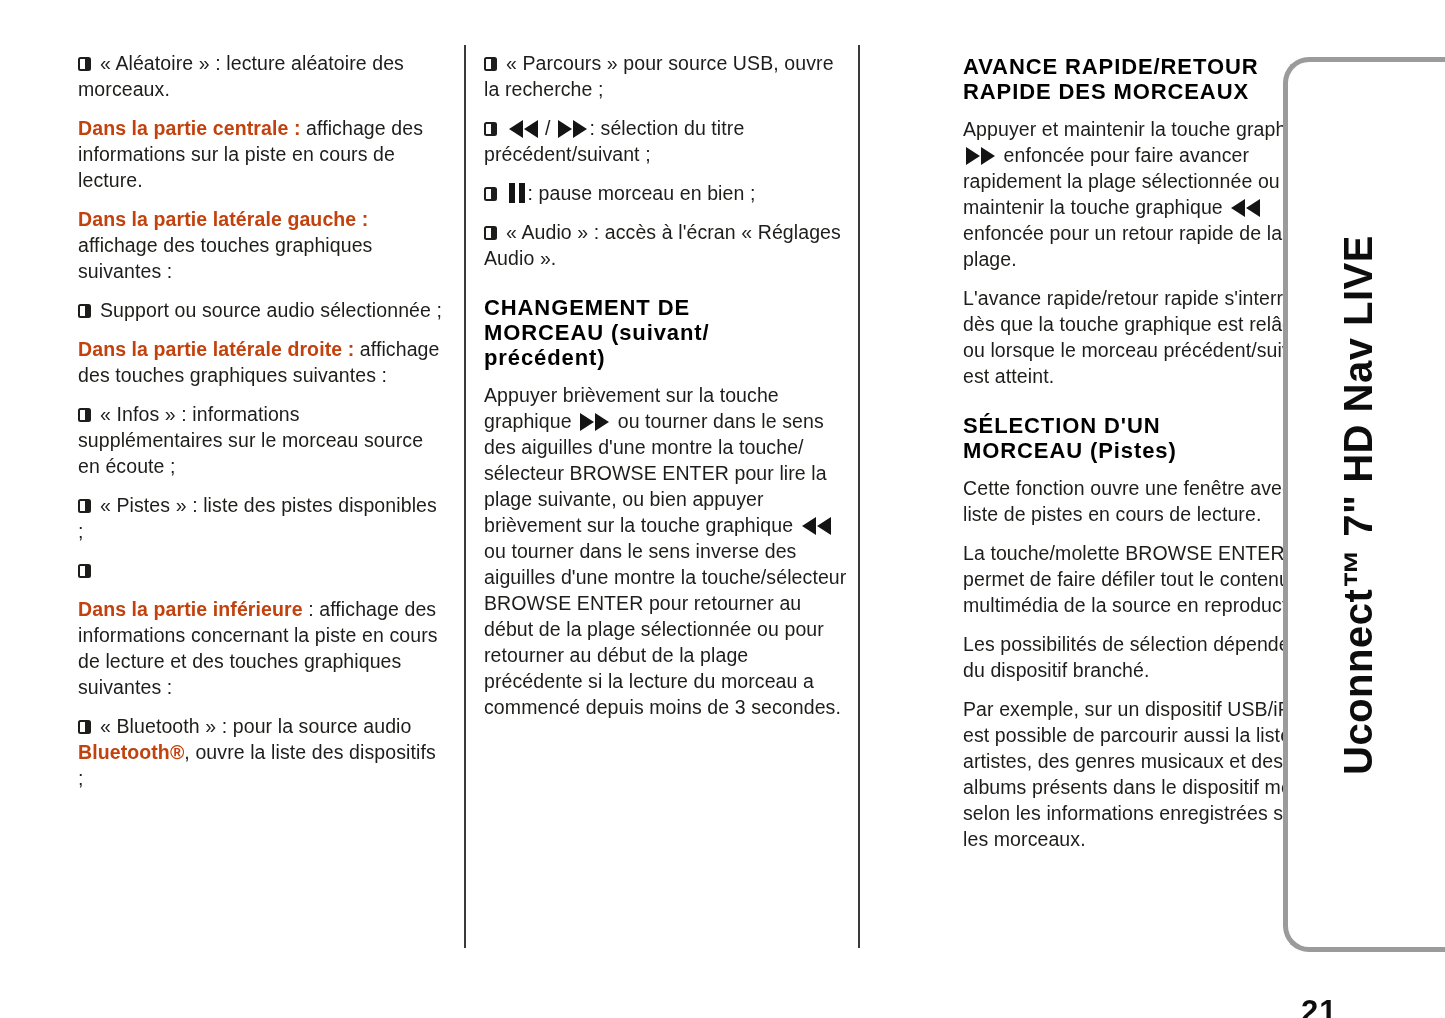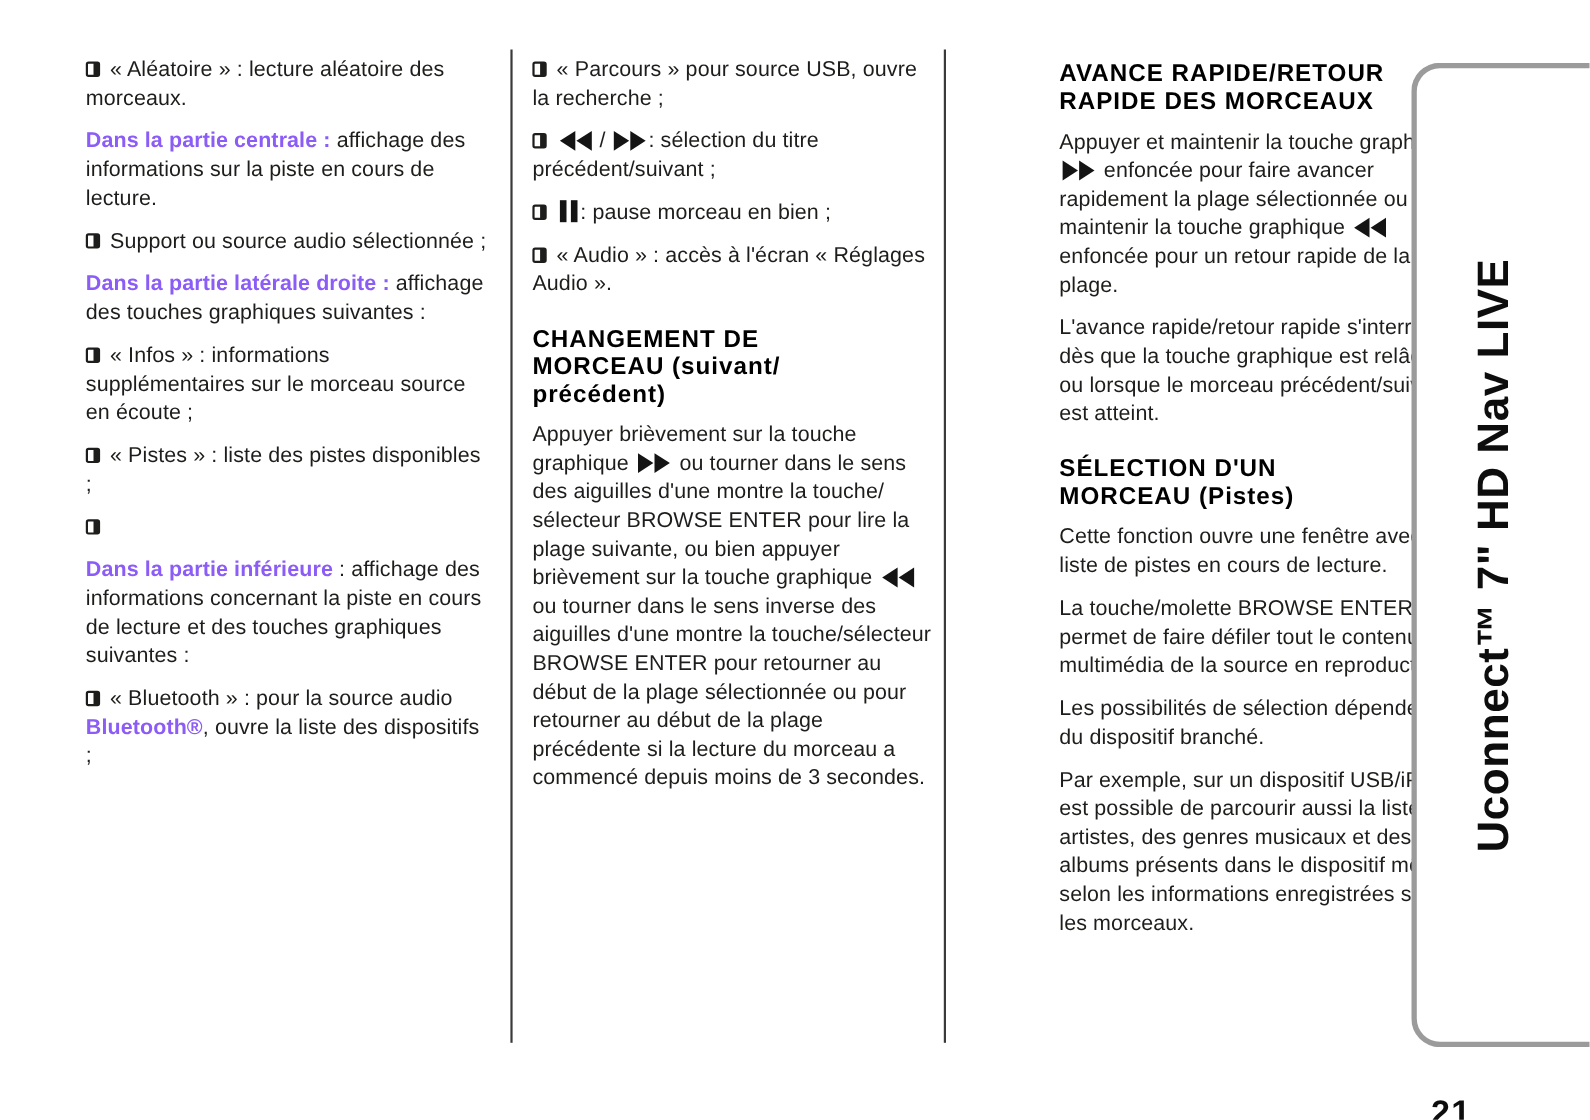--- a/index.html
+++ b/index.html
@@ -7,21 +7,21 @@
               font-family:"Liberation Sans","DejaVu Sans",sans-serif; }
   .page { position:relative; width:1445px; height:720px; background:#fff;padding-left:10px; }
 
   .col { position:absolute; top:50px; width:368px; color:#1d1d1b;
          font-size:19.5px; line-height:26px; letter-spacing:0.1px; }
   .col-1 { left:78px; }
   .col-2 { left:484px; }
   .col-3 { left:940px;margin-left:23px; }
 
   .col p { margin:0 0 13px 0; }
-  .col b { color:#8b5cf6; }
+  .col b { color:#c2410c; }
 
   h2.sec { color:#000; font-size:22px; line-height:25px; font-weight:bold;
            letter-spacing:0.9px; margin:24px 0 12px 0; white-space:pre-line; }
   h2.sec.first { margin-top:4px; }
 
   
   .sq { display:inline-block; width:13px; height:14px;
         border:2.5px solid #1d1d1b; border-right-width:6px;
         border-radius:2.5px; margin-right:9px; vertical-align:-1px; }
 
@@ -55,20 +55,21 @@
                  font-size:31px; font-weight:bold; letter-spacing:1px;margin-top:36px; }
 </style>
 </head>
 <body>
 
 <div class="page">
 
   <div class="col col-1">
     <p><span class="sq"></span><span>« Aléatoire » : lecture aléatoire des morceaux.</span></p>
     <p><b>Dans la partie centrale :</b><span> affichage des informations sur la piste en cours de lecture.</span></p>
+    <p><b>Dans la partie latérale gauche :</b><span> affichage des touches graphiques suivantes :</span></p>
     <p><span class="sq"></span><span>Support ou source audio sélectionnée ;</span></p>
     <p><b>Dans la partie latérale droite :</b><span> affichage des touches graphiques suivantes :</span></p>
     <p><span class="sq"></span><span>« Infos » : informations supplémentaires sur le morceau source en écoute ;</span></p>
     <p><span class="sq"></span><span>« Pistes » : liste des pistes disponibles ;</span></p>
     <p><span class="sq"></span></p>
     <p><b>Dans la partie inférieure</b><span> : affichage des informations concernant la piste en cours de lecture et des touches graphiques suivantes :</span></p>
     <p><span class="sq"></span><span>« Bluetooth » : pour la source audio </span><b>Bluetooth®</b><span>, ouvre la liste des dispositifs ;</span></p>
   </div>
 
   <div class="col col-2">

